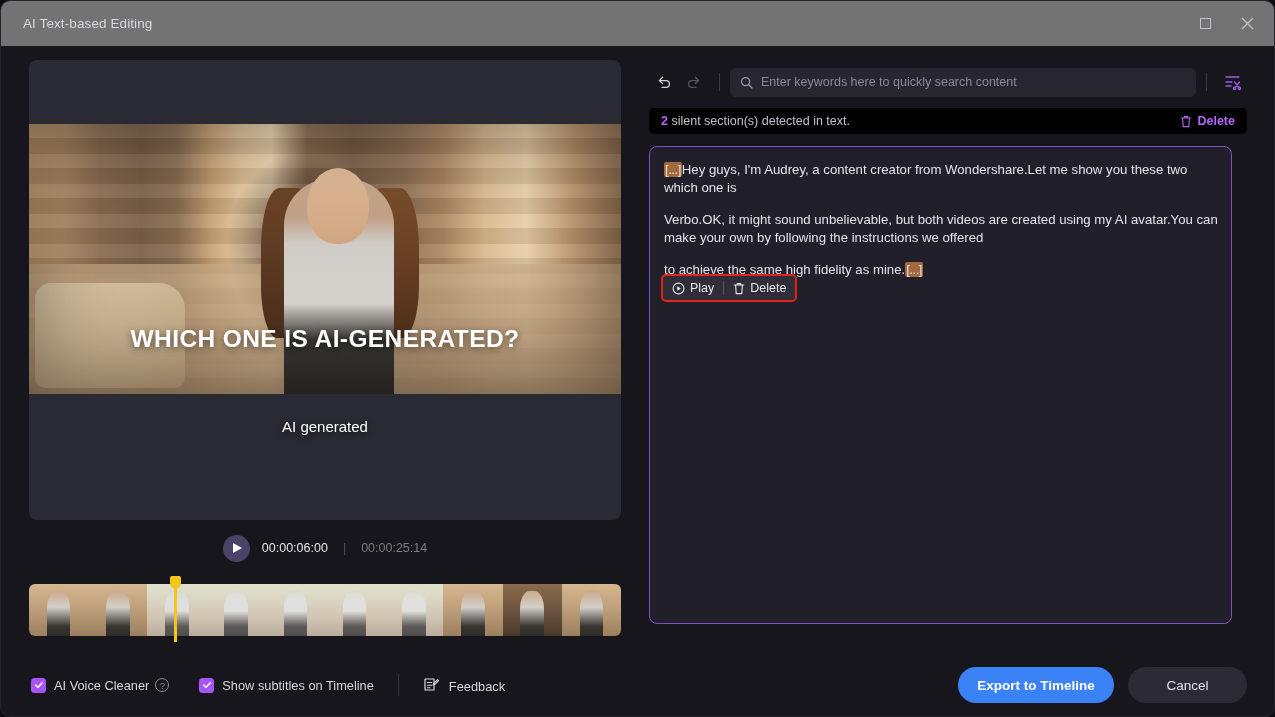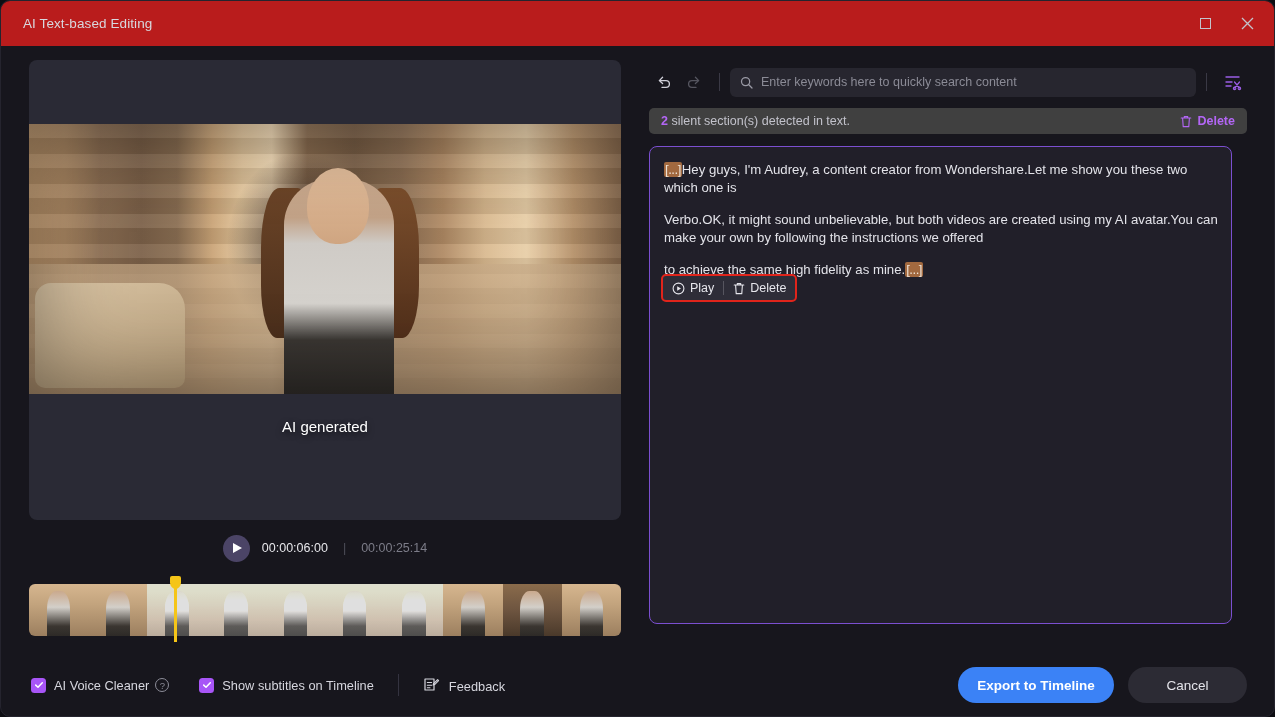--- a/index.html
+++ b/index.html
@@ -13,21 +13,21 @@
     position: absolute; left: 0; top: 0;
     width: 1275px; height: 717px;
     background: #17161d;
     border-radius: 10px;
     border: 1px solid #25242e;
     overflow: hidden;
   }
   
   .titlebar {
     position: absolute; left: 0; top: 0; width: 1275px; height: 45px;
-    background: #b91c1c;
+    background: #737373;
     display: flex; align-items: center;
   }
   .title-text {
     margin-left: 22px; font-size: 13.5px; color: #d8d8de; letter-spacing: .1px;
   }
   .win-ctrls {
     position: absolute; right: 8px; top: 0; height: 45px;
     display: flex; align-items: center;
   }
   .win-btn {
@@ -144,21 +144,21 @@
     flex: 1; height: 29px; background: #27262f; border-radius: 6px;
     display: flex; align-items: center; padding: 0 10px; gap: 8px; cursor: text;
   }
   .search-box input {
     flex: 1; background: transparent; border: none; outline: none;
     color: #d5d5dd; font-size: 12.5px; font-family: "Liberation Sans", sans-serif;
   }
   .search-box input::placeholder { color: #8b8b96; }
 
   .silent-bar {
-    margin-top: 4px; height: 26px; background: #404040; border-radius: 5px;
+    margin-top: 4px; height: 26px; background: #000000; border-radius: 5px;
     display: flex; align-items: center; padding: 0 12px; justify-content: space-between;
   }
   .silent-text { font-size: 12.5px; color: #c2c2cb; }
   .silent-num { color: #b366f5; font-weight: bold; }
   .silent-del { display: flex; align-items: center; gap: 5px; color: #b366f5;
     font-size: 12.5px; font-weight: bold; cursor: pointer; }
 
   .transcript {
     margin-top: 12px; width: 583px; height: 478px;
     background: #211f29; border: 1.5px solid #7b4fd0; border-radius: 8px;
@@ -242,20 +242,21 @@
         <div class="blinds"></div>
         <div class="sofa"></div>
         <div class="pillow-l"></div>
         <div class="pillow-r"></div>
         <div class="hair-l"></div>
         <div class="hair-r"></div>
         <div class="person"></div>
         <div class="head"></div>
         <div class="vig"></div>
       </div>
+      <div class="sub-title">WHICH ONE IS AI-GENERATED?</div>
       <div class="sub-small">AI generated</div>
     </div>
 
     <div class="transport">
       <div class="play-circle">
         <span class="play-tri"></span>
       </div>
       <span class="time-cur">00:00:06:00</span>
       <span class="time-sep">|</span>
       <span class="time-tot">00:00:25:14</span>

